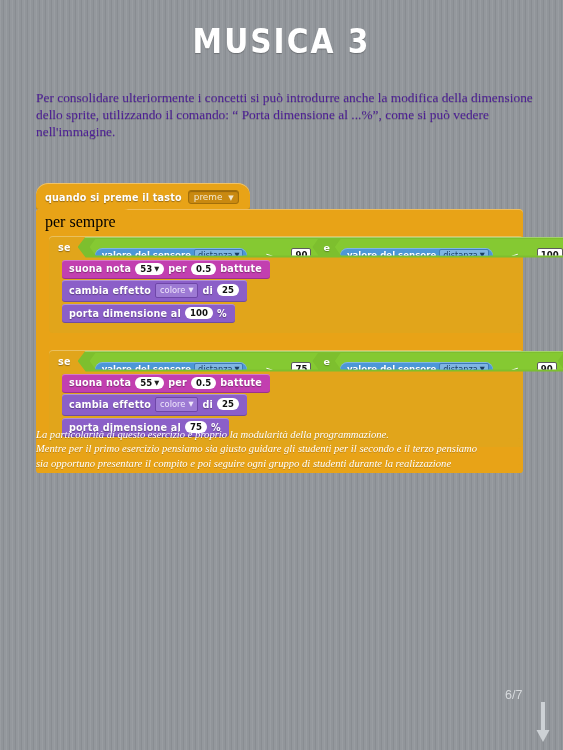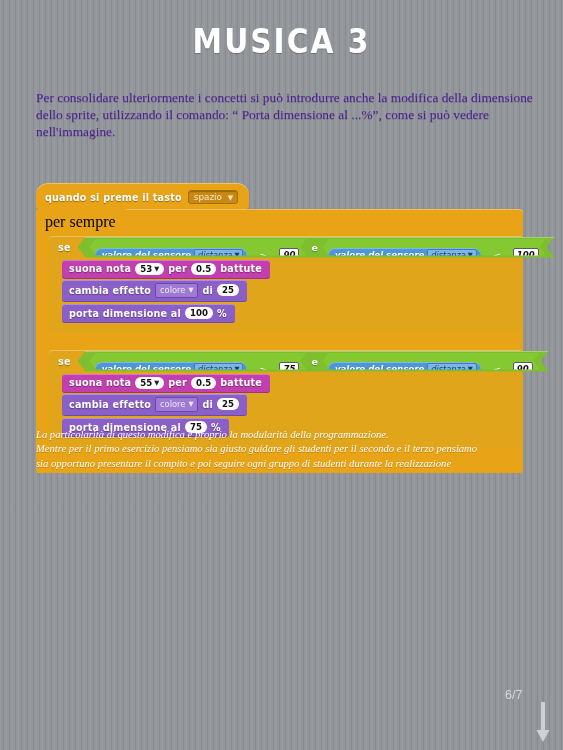--- a/index.html
+++ b/index.html
@@ -84,24 +84,23 @@
 
   
   .bool-and{
     display:flex; align-items:center; gap:5px;
     background:#7DBF2E; height:21px;
     padding:0 9px 0 12px; margin-left:2px;
     clip-path:polygon(8px 0,100% 0,calc(100% - 8px) 50%,100% 100%,8px 100%,0 50%);
     box-shadow:inset 0 1px 0 rgba(255,255,255,.3);
   }
   .bool-cmp{
-    display:flex; align-items:center; gap:12px;
+    display:flex; align-items:center; gap:18px;
     background:#85C932; height:17px; padding:16px 7px 0 5px;
     clip-path:polygon(6px 0,100% 0,calc(100% - 6px) 50%,100% 100%,6px 100%,0 50%);
-    font-style:italic;
   }
   .oper{ font-family:"DejaVu Sans", sans-serif; font-weight:bold; font-size:9.5px; color:#fff;
          text-shadow:0 1px 1px rgba(0,0,0,.3); }
   .sensor{
     display:flex; align-items:center; gap:3px;
     background:#4C97D8; border-radius:10px; height:15px; padding:0 4px 0 7px;
     box-shadow:inset 0 1px 0 rgba(255,255,255,.3);
   }
   .sensor .t{ font-family:"DejaVu Sans", sans-serif; font-weight:bold; font-size:8.6px;
               color:#fff; text-shadow:0 1px 1px rgba(0,0,0,.35); white-space:nowrap;}
@@ -163,21 +162,21 @@
   <div class="title">MUSICA 3</div>
 
   <div class="intro">Per consolidare ulteriormente i concetti si può introdurre anche la modifica della dimensione dello sprite, utilizzando il comando: “ Porta dimensione al ...%”, come si può vedere nell'immagine.</div>
 
   <div class="script">
 
     
     <div class="hat">
       <span class="lbl">quando si preme il tasto</span>
       <span class="dd-gold">
-        <span>spazio</span>
+        <span>preme</span>
         <span class="car">▼</span>
       </span>
     </div>
 
     
     <div class="forever">
       <div class="forever-head">
         <span class="lbl">per sempre</span>
       </div>
 
@@ -305,21 +304,21 @@
           <div class="cblk-foot"></div>
         </div>
 
       </div>
       <div class="forever-foot"></div>
     </div>
 
   </div>
 
   <div class="outro">
-    <div>La particolarità di questo modifica è proprio la modularità della programmazione.</div>
+    <div>La particolarità di questo esercizio è proprio la modularità della programmazione.</div>
     <div>Mentre per il primo esercizio pensiamo sia giusto guidare gli studenti per il secondo e il terzo pensiamo</div>
     <div>sia opportuno presentare il compito e poi seguire ogni gruppo di studenti durante la realizzazione</div>
   </div>
 
   <div class="pageno">6/7</div>
   <svg class="dl-arrow" viewBox="0 0 14 42">
     <rect x="5" y="0" width="4" height="30" fill="#cdd1d5"></rect>
     <polygon points="0.5,28 13.5,28 7,40" fill="#cdd1d5"></polygon>
   </svg>
 

